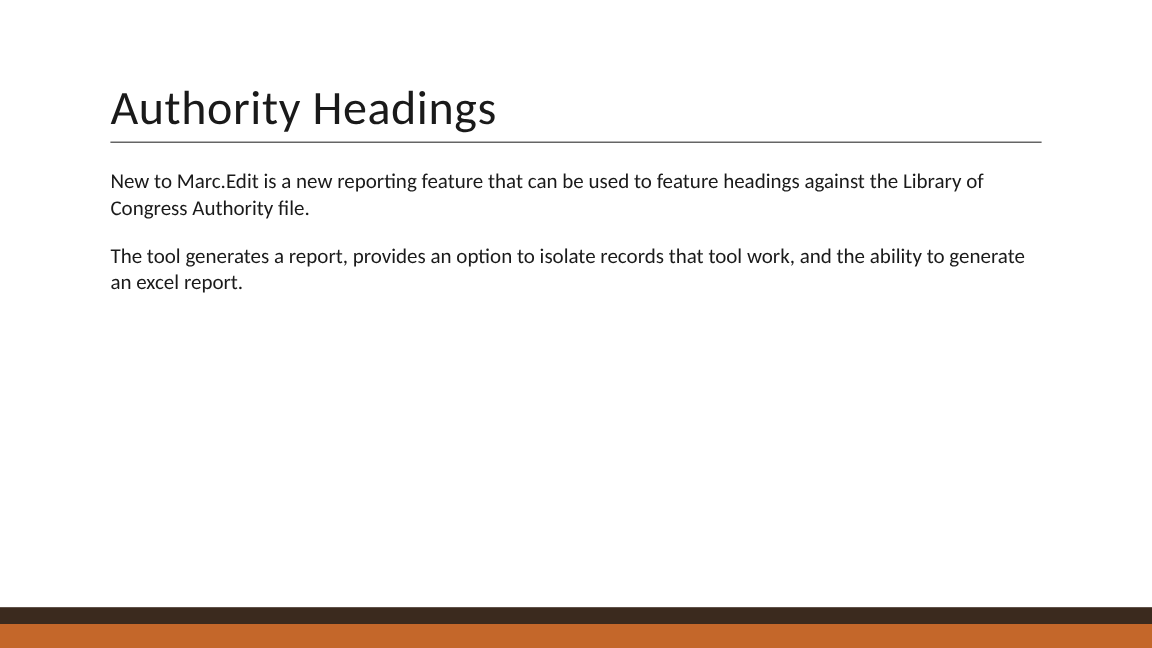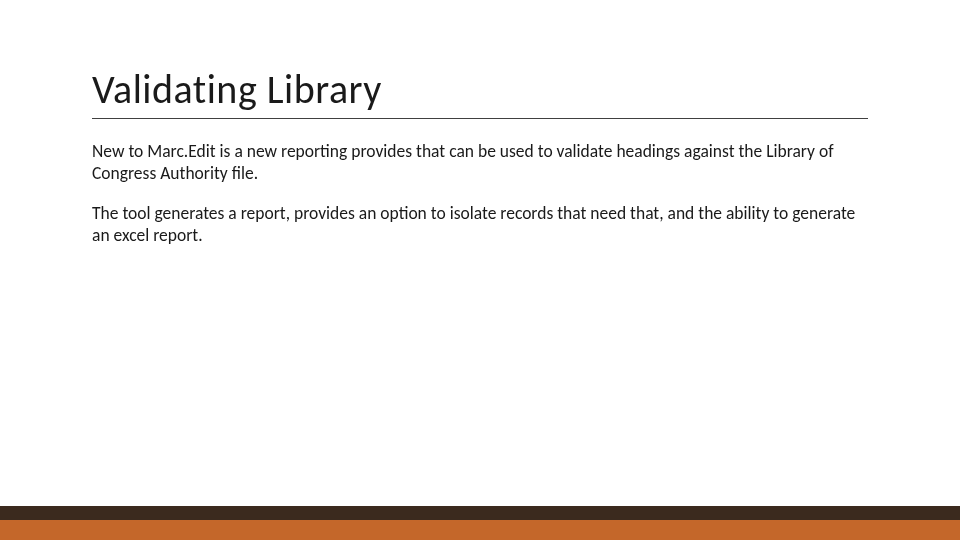--- a/index.html
+++ b/index.html
@@ -59,23 +59,23 @@
     bottom: 0;
     width: 100%;
     height: 20px;
     background: #c4672a;
   }
 </style>
 </head>
 <body>
 
 <div class="slide">
-  <h1 class="title">Validating Library</h1>
+  <h1 class="title">Authority Headings</h1>
   <div class="body-text">
-    <p>New to Marc.Edit is a new reporting provides that can be used to validate headings against the Library of Congress Authority file.</p>
-    <p>The tool generates a report, provides an option to isolate records that need that, and the ability to generate an excel report.</p>
+    <p>New to Marc.Edit is a new reporting feature that can be used to feature headings against the Library of Congress Authority file.</p>
+    <p>The tool generates a report, provides an option to isolate records that tool work, and the ability to generate an excel report.</p>
   </div>
 </div>
 
 <div class="footer-band">
   <div class="band-dark"></div>
   <div class="band-orange"></div>
 </div>
 
 </body></html>

